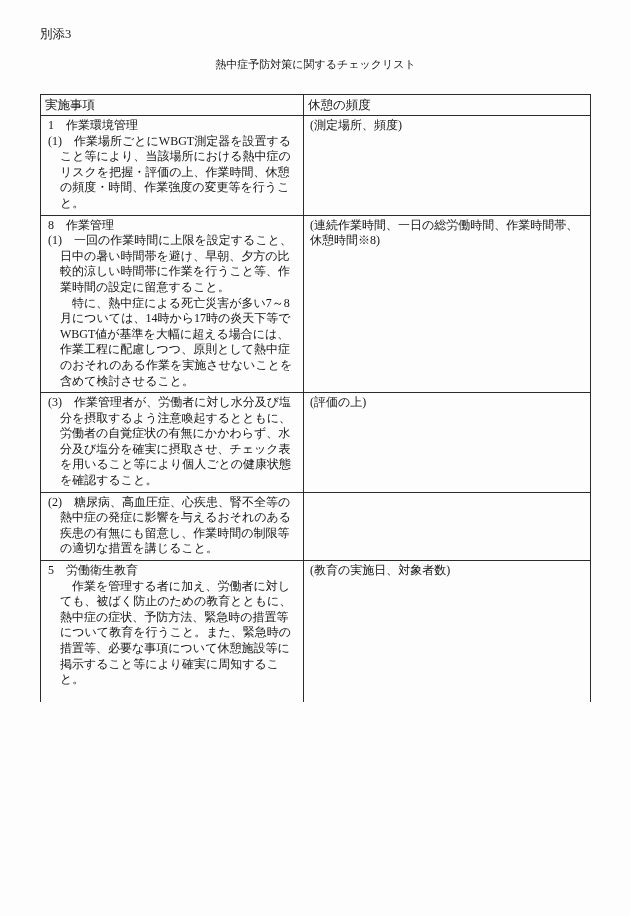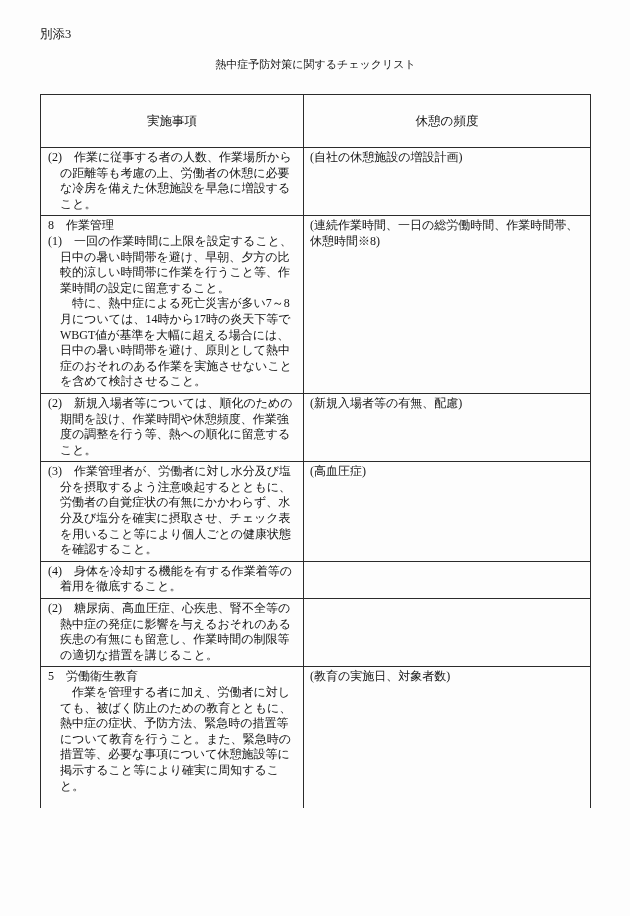--- a/index.html
+++ b/index.html
@@ -32,22 +32,22 @@
   .col-items { width: 263px; }
   .col-schedule { width: 287px; }
   th, td {
     border: 1px solid #2b2b2b;
     font-weight: normal;
     vertical-align: top;
     overflow-wrap: break-word;
   }
   th {
     font-size: 12.5px;
-    text-align: center;
-    padding: 18px 4px;
+    text-align: left;
+    padding: 2px 4px;
     line-height: 16px;
   }
   td {
     font-size: 12px;
     line-height: 15.6px;
     padding: 2px 5px 3px 7px;
   }
   td.cell-right { padding-left: 6px; }
   .p-heading { text-indent: 0; }
   .p-item { padding-left: 12px; text-indent: -12px; }
@@ -68,49 +68,38 @@
     </colgroup>
     <thead>
       <tr>
         <th>実施事項</th>
         <th>休憩の頻度</th>
       </tr>
     </thead>
     <tbody>
         <tr>
           <td class="cell-left">
-            <div class="p-item">(2)　作業に従事する者の人数、作業場所からの距離等も考慮の上、労働者の休憩に必要な冷房を備えた休憩施設を早急に増設すること。</div>
+            <div class="p-heading">1　作業環境管理</div>
+            <div class="p-item">(1)　作業場所ごとにWBGT測定器を設置すること等により、当該場所における熱中症のリスクを把握・評価の上、作業時間、休憩の頻度・時間、作業強度の変更等を行うこと。</div>
           </td>
-          <td class="cell-right">(自社の休憩施設の増設計画)</td>
+          <td class="cell-right">(測定場所、頻度)</td>
         </tr>
         <tr>
           <td class="cell-left">
             <div class="p-heading">8　作業管理</div>
             <div class="p-item">(1)　一回の作業時間に上限を設定すること、日中の暑い時間帯を避け、早朝、夕方の比較的涼しい時間帯に作業を行うこと等、作業時間の設定に留意すること。</div>
-            <div class="p-indent">特に、熱中症による死亡災害が多い7～8月については、14時から17時の炎天下等でWBGT値が基準を大幅に超える場合には、日中の暑い時間帯を避け、原則として熱中症のおそれのある作業を実施させないことを含めて検討させること。</div>
+            <div class="p-indent">特に、熱中症による死亡災害が多い7～8月については、14時から17時の炎天下等でWBGT値が基準を大幅に超える場合には、作業工程に配慮しつつ、原則として熱中症のおそれのある作業を実施させないことを含めて検討させること。</div>
           </td>
           <td class="cell-right">(連続作業時間、一日の総労働時間、作業時間帯、休憩時間※8)</td>
         </tr>
         <tr>
           <td class="cell-left">
-            <div class="p-item">(2)　新規入場者等については、順化のための期間を設け、作業時間や休憩頻度、作業強度の調整を行う等、熱への順化に留意すること。</div>
-          </td>
-          <td class="cell-right">(新規入場者等の有無、配慮)</td>
-        </tr>
-        <tr>
-          <td class="cell-left">
             <div class="p-item">(3)　作業管理者が、労働者に対し水分及び塩分を摂取するよう注意喚起するとともに、労働者の自覚症状の有無にかかわらず、水分及び塩分を確実に摂取させ、チェック表を用いること等により個人ごとの健康状態を確認すること。</div>
           </td>
-          <td class="cell-right">(高血圧症)</td>
-        </tr>
-        <tr>
-          <td class="cell-left">
-            <div class="p-item">(4)　身体を冷却する機能を有する作業着等の着用を徹底すること。</div>
-          </td>
-          <td class="cell-right"></td>
+          <td class="cell-right">(評価の上)</td>
         </tr>
         <tr>
           <td class="cell-left">
             <div class="p-item">(2)　糖尿病、高血圧症、心疾患、腎不全等の熱中症の発症に影響を与えるおそれのある疾患の有無にも留意し、作業時間の制限等の適切な措置を講じること。</div>
           </td>
           <td class="cell-right"></td>
         </tr>
         <tr>
           <td class="cell-left">
             <div class="p-heading">5　労働衛生教育</div>

